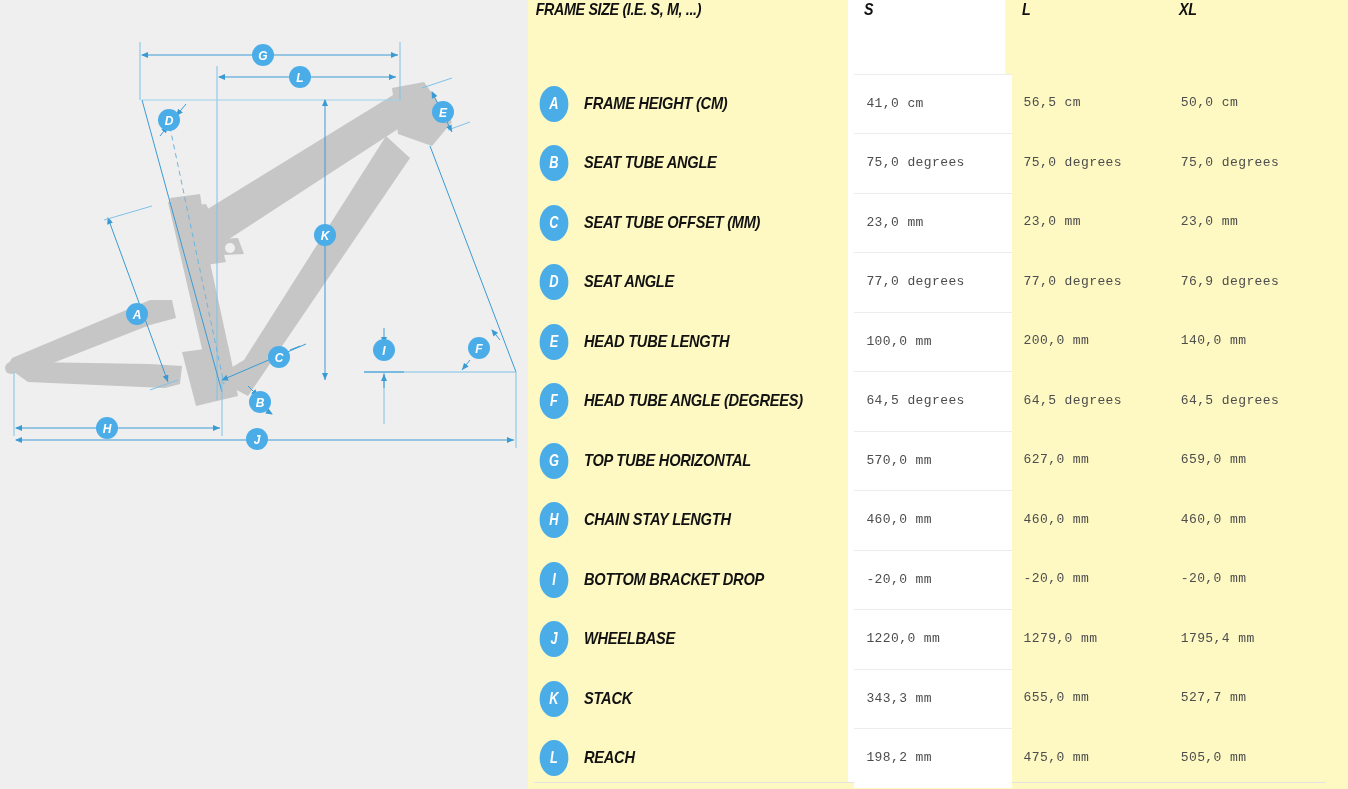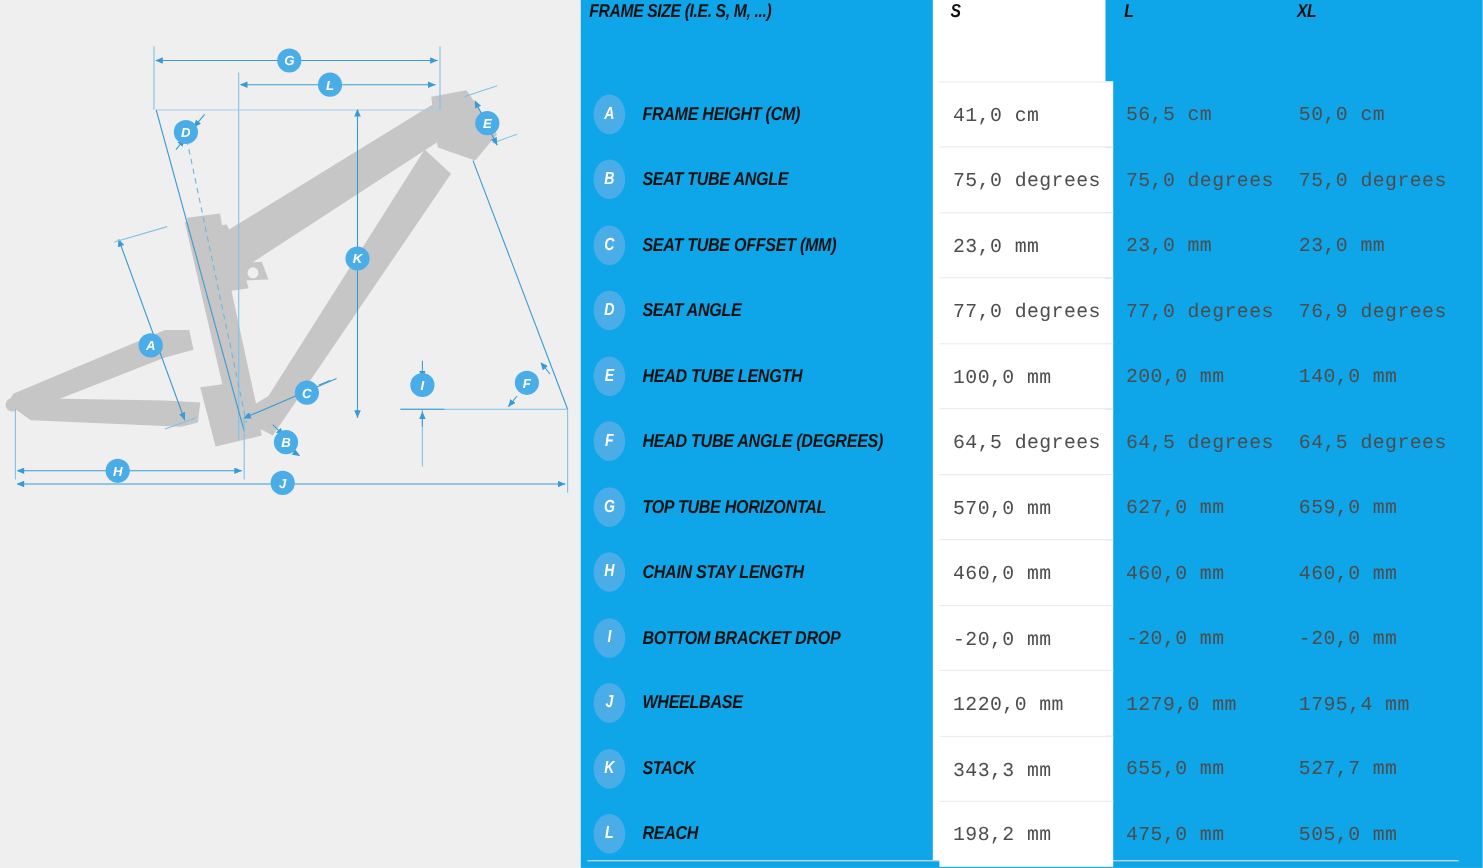--- a/index.html
+++ b/index.html
@@ -38,21 +38,21 @@
     height: 789px;
     display: block;
   }
 
   
   #table-panel {
     position: relative;
     width: 820px;
     height: 789px;
     flex: 0 0 820px;
-    background: #0ea5e9;
+    background: #fef9c3;
   }
   .geo-table {
     position: absolute;
     left: 6px;
     top: 0;
     width: 792px;
     border-collapse: collapse;
     table-layout: fixed;
   }
   .geo-table col.c-label { width: 320px; }
@@ -96,21 +96,21 @@
     box-sizing: border-box;
   }
   tbody td.cell-label {
     position: relative;
     padding-left: 2px;
   }
   tbody td.cell-size {
     padding-left: 12px;
     padding-top: 21px;
     font-family: "Liberation Mono", "DejaVu Sans Mono", monospace;
-    font-size: 18px;
+    font-size: 13px;
     color: #4d4d4d;
     letter-spacing: 0.4px;
     white-space: nowrap;
   }
   tbody td.cell-size.highlight {
     background: #ffffff;
     border-top: 1px solid #ececec;
   }
 
   .row-inner {

